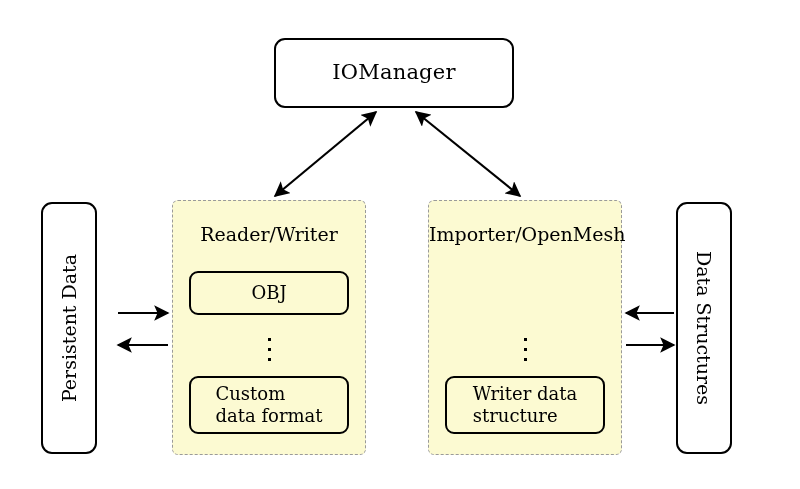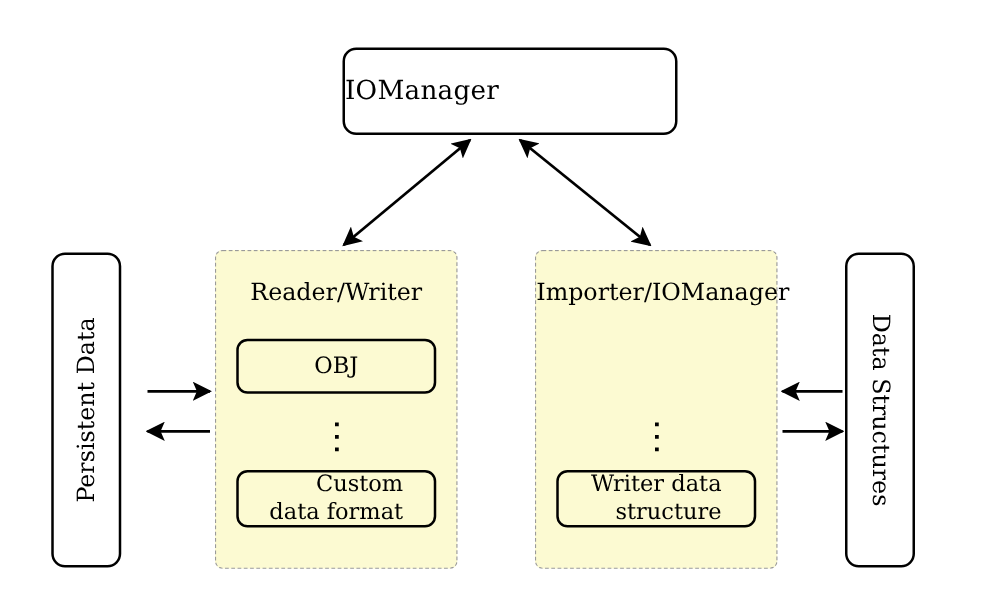--- a/index.html
+++ b/index.html
@@ -27,28 +27,28 @@
     width: 800px;
     height: 489px;
     pointer-events: none;
   }
 
   
   .node-io {
     position: absolute;
     left: 274px;
     top: 38px;
-    width: 268px;
+    width: 240px;
     height: 70px;
     border: 2.4px solid #000000;
     border-radius: 11px;
     background: #ffffff;
     display: flex;
     align-items: center;
-    justify-content: flex-start;
+    justify-content: center;
     box-sizing: border-box;
   }
   .node-io .label {
     font-size: 21px;
     line-height: 1.1;
     letter-spacing: 0.2px;
   }
 
   
   .node-side {
@@ -116,34 +116,34 @@
   .inner-box {
     position: absolute;
     left: 16px;
     right: 16px;
     border: 2.4px solid #000000;
     border-radius: 9px;
     background: #fcfad2;
     display: flex;
     align-items: center;
     justify-content: center;
-    text-align: right;
+    text-align: left;
     box-sizing: border-box;
   }
   .inner-box .label {
     font-size: 18px;
     line-height: 1.25;
   }
   .inner-box.single {
     top: 70px;
     height: 44px;
   }
   .inner-box.double {
     top: 175px;
-    height: 46px;
+    height: 58px;
   }
   .vdots {
     position: absolute;
     top: 130px;
     left: 0;
     width: 100%;
     text-align: center;
     font-size: 17px;
     line-height: 1;
     letter-spacing: 0;
@@ -208,21 +208,21 @@
 
     <div class="inner-box double">
       <span class="label">
         <span>Custom</span><br>
         <span>data format</span>
       </span>
     </div>
   </div>
 
   <div class="panel" id="panel-importer-exporter">
-    <div class="panel-title">Importer/IOManager</div>
+    <div class="panel-title">Importer/OpenMesh</div>
 
 
     <div class="vdots">
       <span></span>
         <span></span>
         <span></span>
     </div>
 
     <div class="inner-box double">
       <span class="label">

